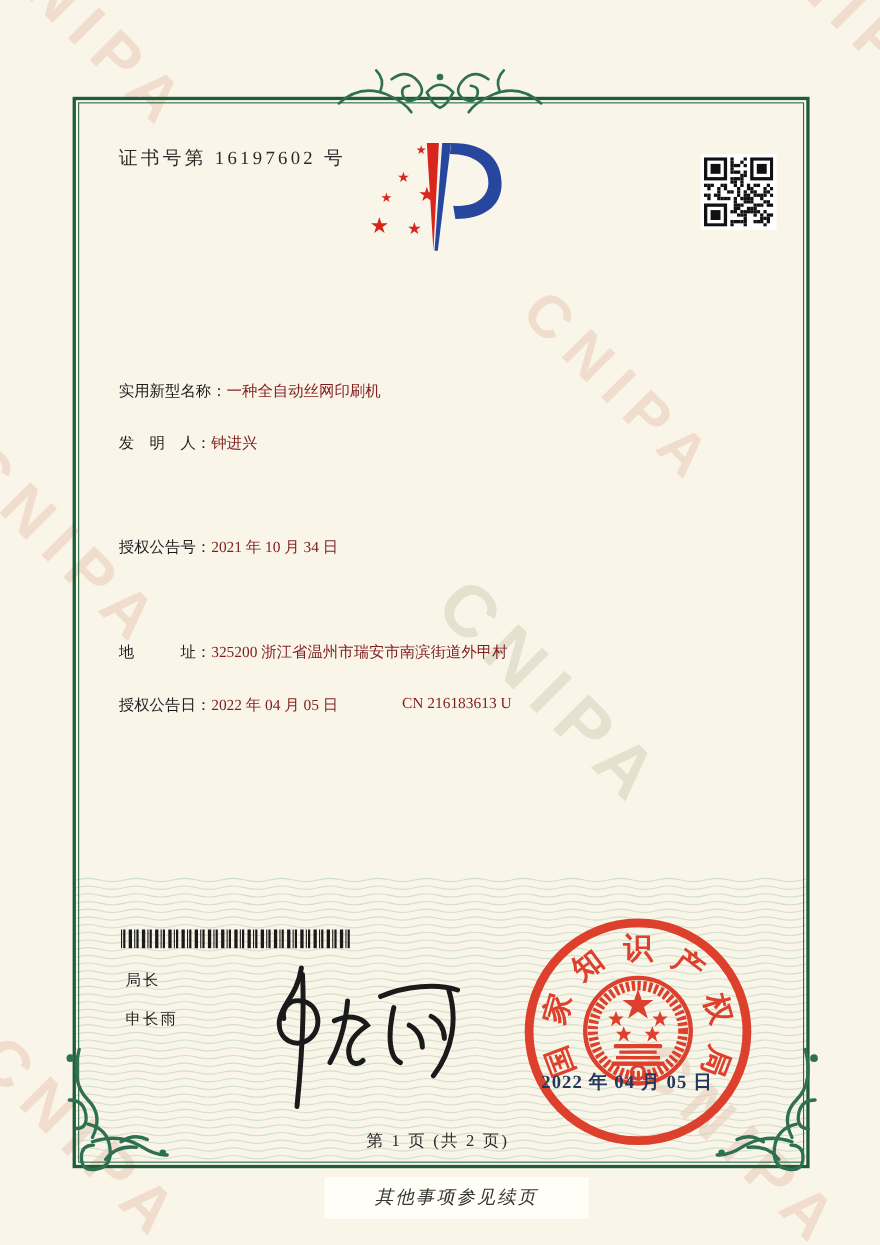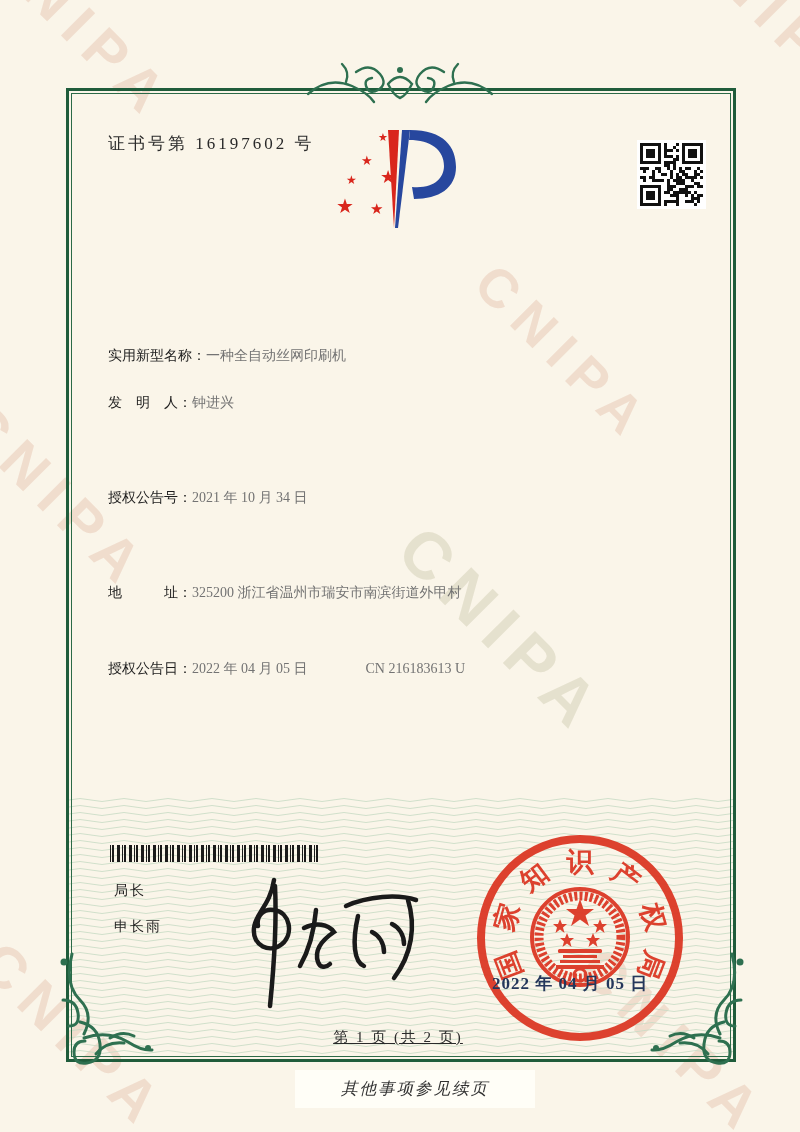--- a/index.html
+++ b/index.html
@@ -44,22 +44,22 @@
   .qr{ position:absolute; z-index:4; left:637px; top:140px; width:63px; height:63px; background:#fff; padding:3px; }
   .title{
     position:absolute; z-index:4; left:66px; top:240px; width:664px;
     text-align:center; font-size:40px; font-weight:bold; letter-spacing:8px;
     color:#111;
   }
   
   .fields{ position:absolute; z-index:4; left:108px; top:332px; width:584px; }
   .field-row{ height:47.5px; font-size:14px; display:flex;align-items:center; }
   .flabel{ color:#1d1d1d; white-space:pre; }
-  .fvalue{ color:#737373; }
-  .grant-row{ display:flex;margin-top:28px; }
+  .fvalue{ color:#7f1d1d; }
+  .grant-row{ display:flex; }
   .grant-no{ margin-left:58px; display:flex; }
   
   .body-text{
     position:absolute; z-index:4; left:106px; top:656px; width:590px;
     font-size:16.5px; line-height:28px; font-style:italic; color:#222;
   }
   .body-text p{ margin:0; text-indent:2em; }
   
   .waves{ position:absolute; z-index:2; left:69px; top:794px; }
   
@@ -79,21 +79,21 @@
   }
   .emblem{ position:absolute; left:52px; top:46px; }
   .seal-date{
     position:absolute; z-index:6; left:492px; top:972px; width:180px;
     font-size:17px; font-weight:600; letter-spacing:1px; color:#24375b;
     white-space:nowrap;
   }
   
   .page-num{
     position:absolute; z-index:4; left:66px; top:1028px; width:664px;
-    text-align:center; font-size:15px; color:#2a2a2a; letter-spacing:2px;text-decoration:underline;
+    text-align:center; font-size:15px; color:#2a2a2a; letter-spacing:2px;
   }
   .note-box{
     position:absolute; z-index:4; left:295px; top:1070px; width:240px; height:38px;
     background:#fffef7; text-align:center; line-height:38px;
     font-size:16.5px; font-style:italic; color:#333; letter-spacing:2px;
   }
 </style>
 </head>
 <body>
 

